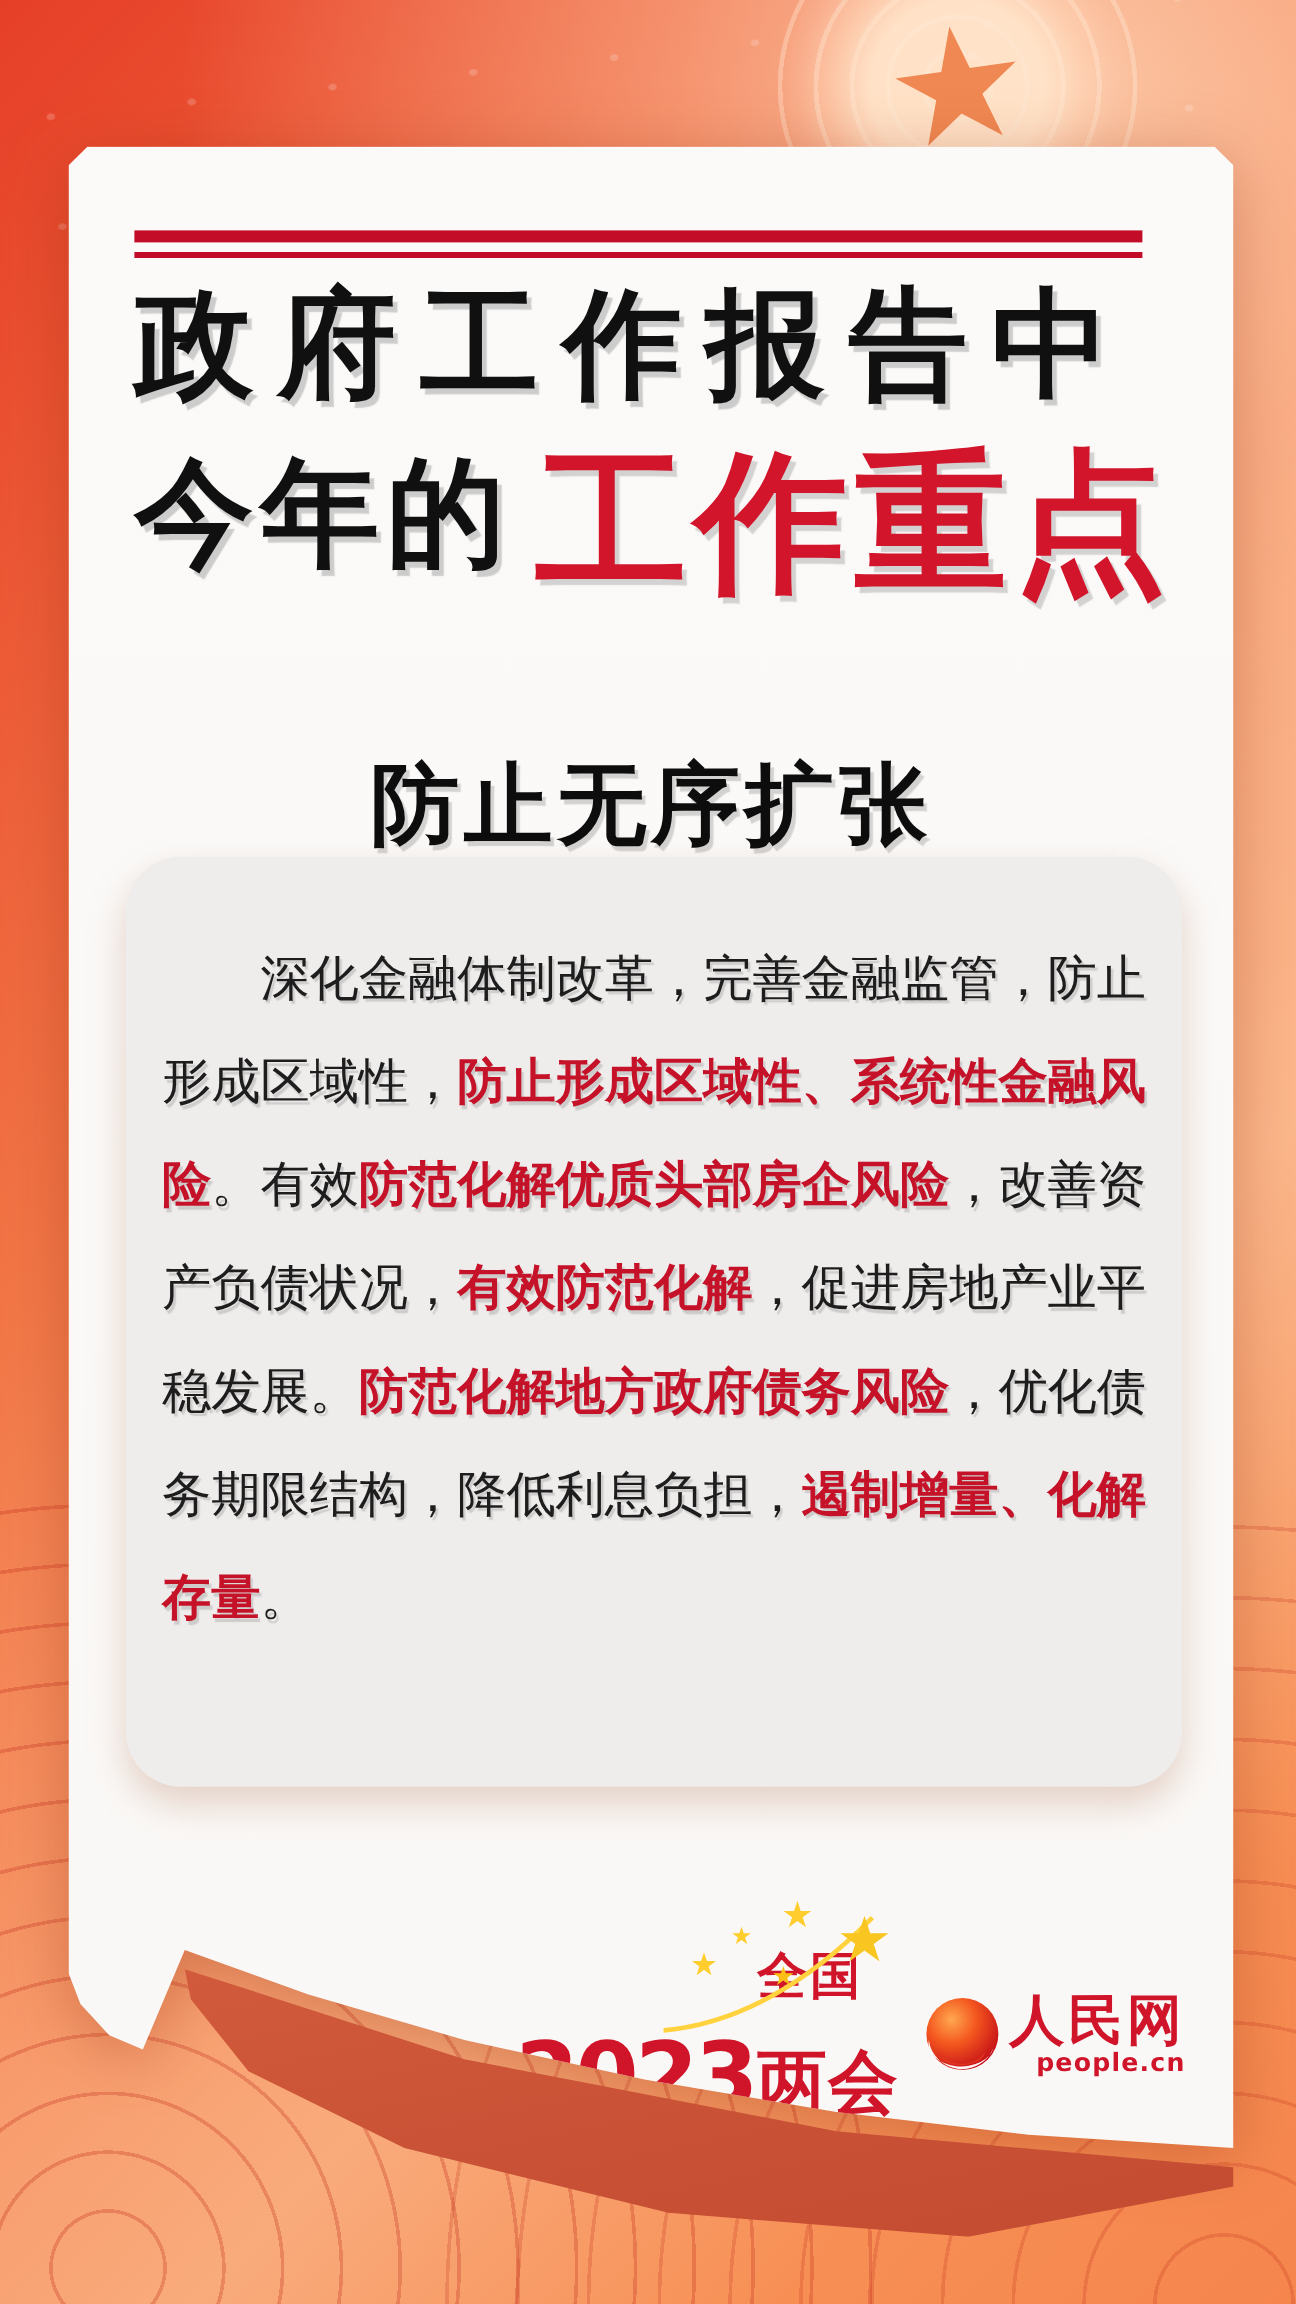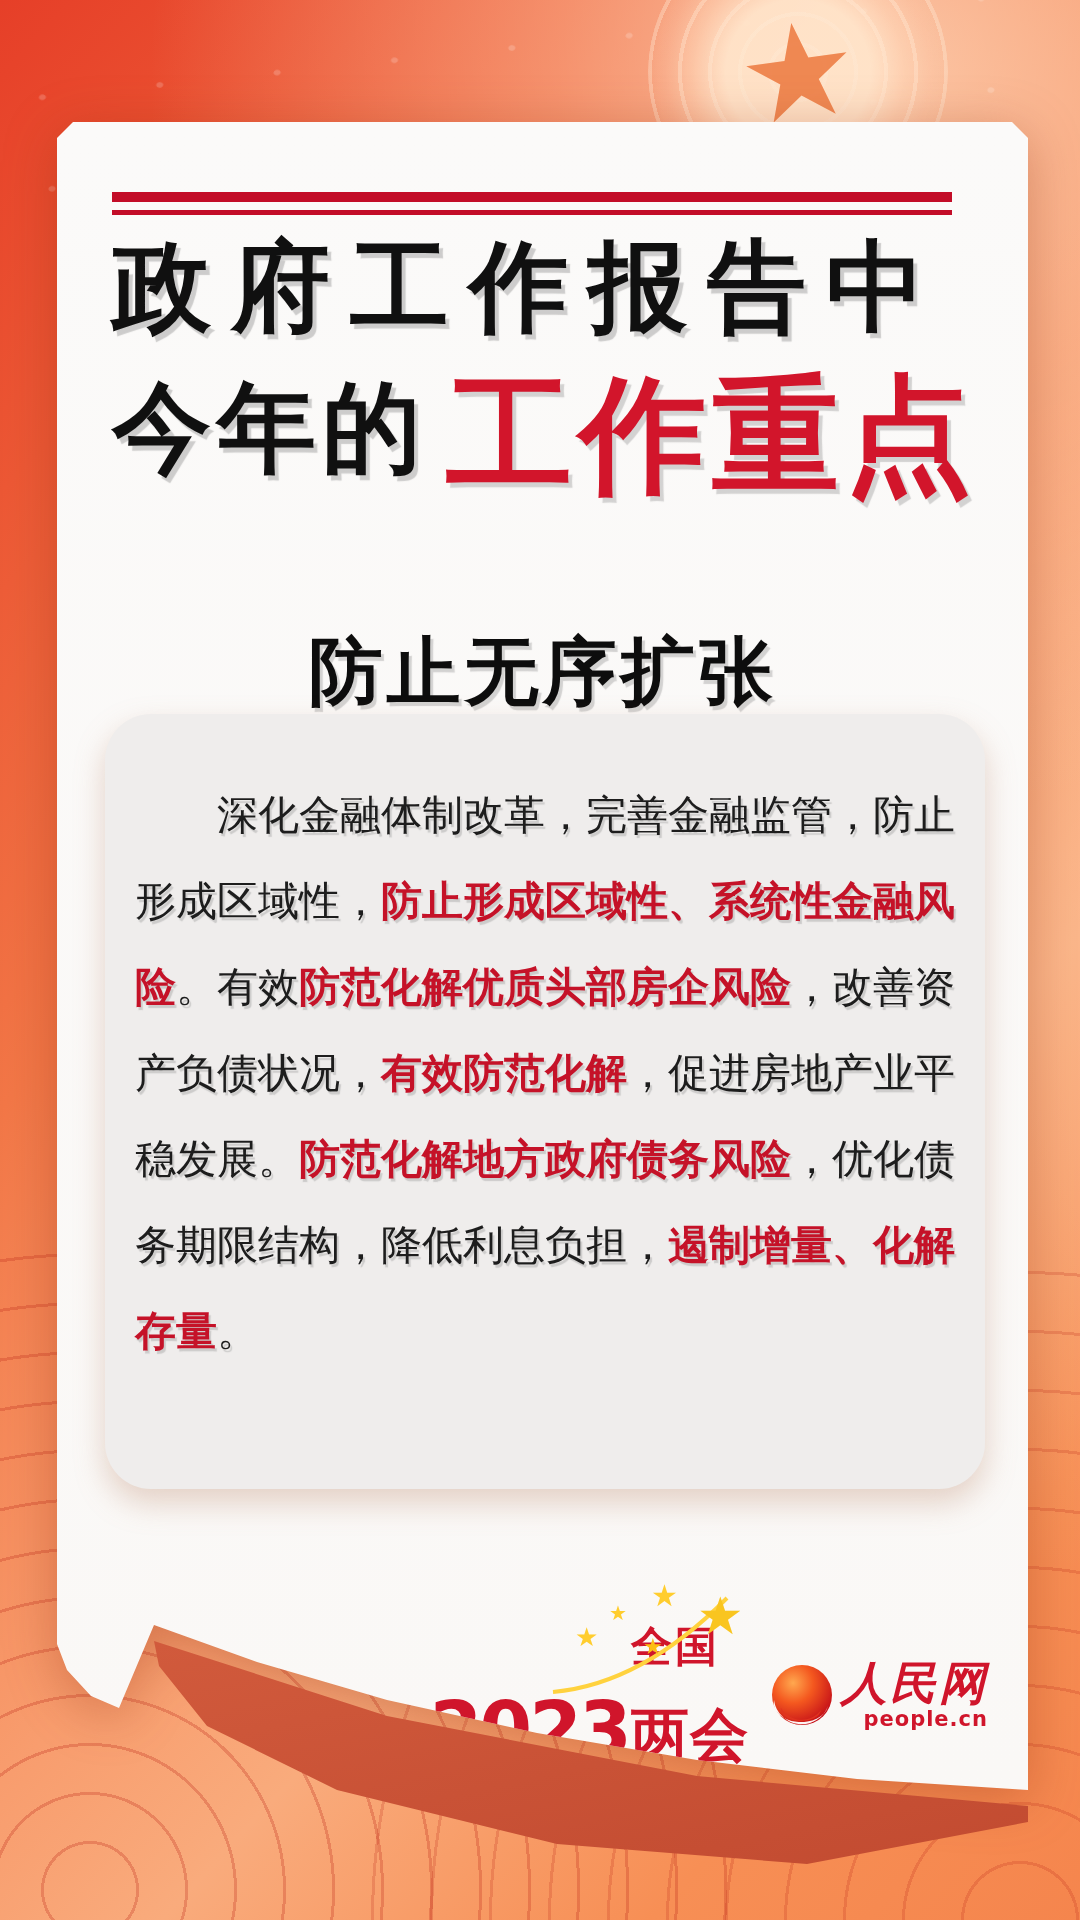--- a/index.html
+++ b/index.html
@@ -103,21 +103,21 @@
     display:flex;align-items:center;gap:14px;
   }
   .lianghui{position:relative;display:flex;align-items:flex-end;color:#d0152b;}
   .lh-year{font-size:76px;font-weight:700;letter-spacing:-3px;line-height:.9;}
   .lh-stack{display:flex;flex-direction:column;align-items:flex-start;margin-left:2px;gap:36px;}
   .lh-top{font-size:42px;font-weight:900;letter-spacing:2px;line-height:1;}
   .lh-bottom{font-size:58px;font-weight:900;letter-spacing:1px;line-height:1;margin-top:2px;}
   .stars-swoosh{position:absolute;left:118px;top:-46px;pointer-events:none;}
   .people{display:flex;align-items:center;gap:6px;margin-left:6px;}
   .people-text{display:flex;flex-direction:column;align-items:center;color:#d0152b;}
-  .people-name{font-size:46px;font-weight:700;font-style:italic;letter-spacing:3px;line-height:1;}
+  .people-name{font-size:46px;font-weight:700;letter-spacing:3px;line-height:1;}
   .people-domain{font-size:21px;font-weight:700;letter-spacing:1px;margin-top:1px;align-self:flex-end;}
 </style>
 </head>
 <body>
 
 <div class="stage">
 
   <div class="bg"></div>
   <div class="bg-dots"></div>
   <div class="arcs arcs-left"></div>

